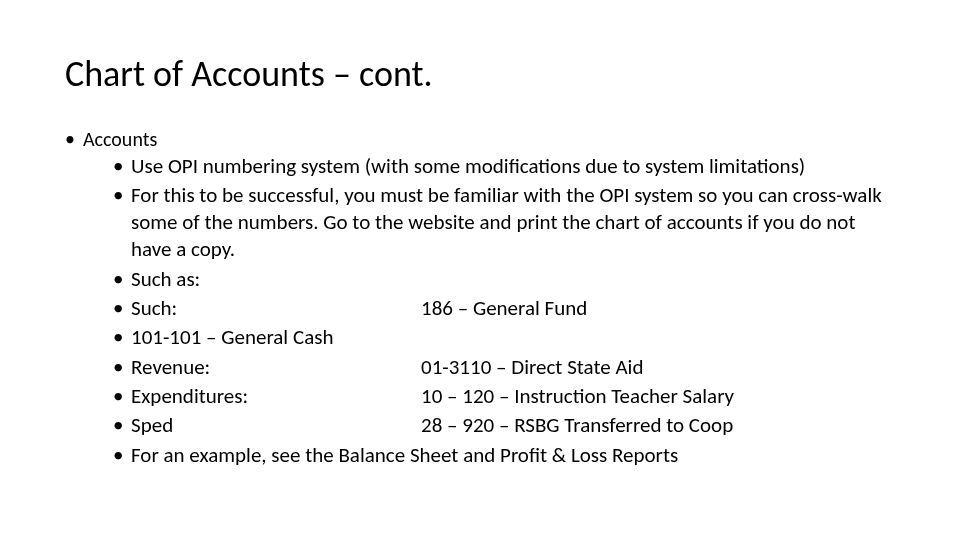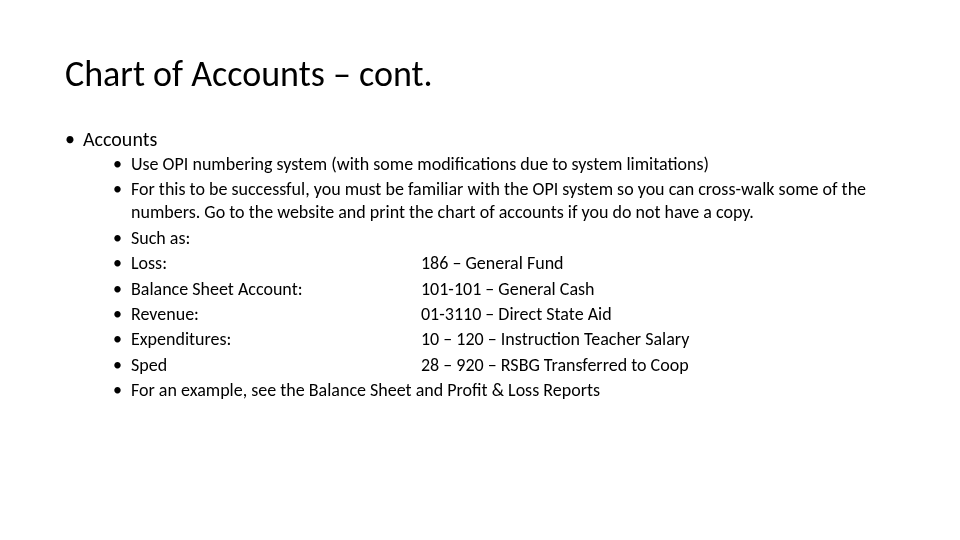--- a/index.html
+++ b/index.html
@@ -32,21 +32,21 @@
   .level1::before {
     content: "•";
     position: absolute;
     left: 0;
     top: 0;
   }
   .level2-wrap {
     padding-left: 48px;
   }
   .level2 {
-    font-size: 18px;
+    font-size: 21px;
     line-height: 1.3;
     margin: 0 0 2px 0;
     padding-left: 18px;
     position: relative;
   }
   .level2::before {
     content: "•";
     position: absolute;
     left: 0;
     top: 0;
@@ -73,26 +73,25 @@
 
   <div class="level2-wrap">
 
     <div class="level2">Use OPI numbering system (with some modifications due to system limitations)</div>
 
     <div class="level2">For this to be successful, you must be familiar with the OPI system so you can cross-walk some of the numbers. Go to the website and print the chart of accounts if you do not have a copy.</div>
 
     <div class="level2">Such as:</div>
 
     <div class="level2 row">
-      <span class="col-label">Loss:</span>
+      <span class="col-label">Such:</span>
       <span class="col-value">186 – General Fund</span>
     </div>
 
     <div class="level2 row">
-      <span class="col-label">Balance Sheet Account:</span>
       <span class="col-value">101-101 – General Cash</span>
     </div>
 
     <div class="level2 row">
       <span class="col-label">Revenue:</span>
       <span class="col-value">01-3110 – Direct State Aid</span>
     </div>
 
     <div class="level2 row">
       <span class="col-label">Expenditures:</span>

